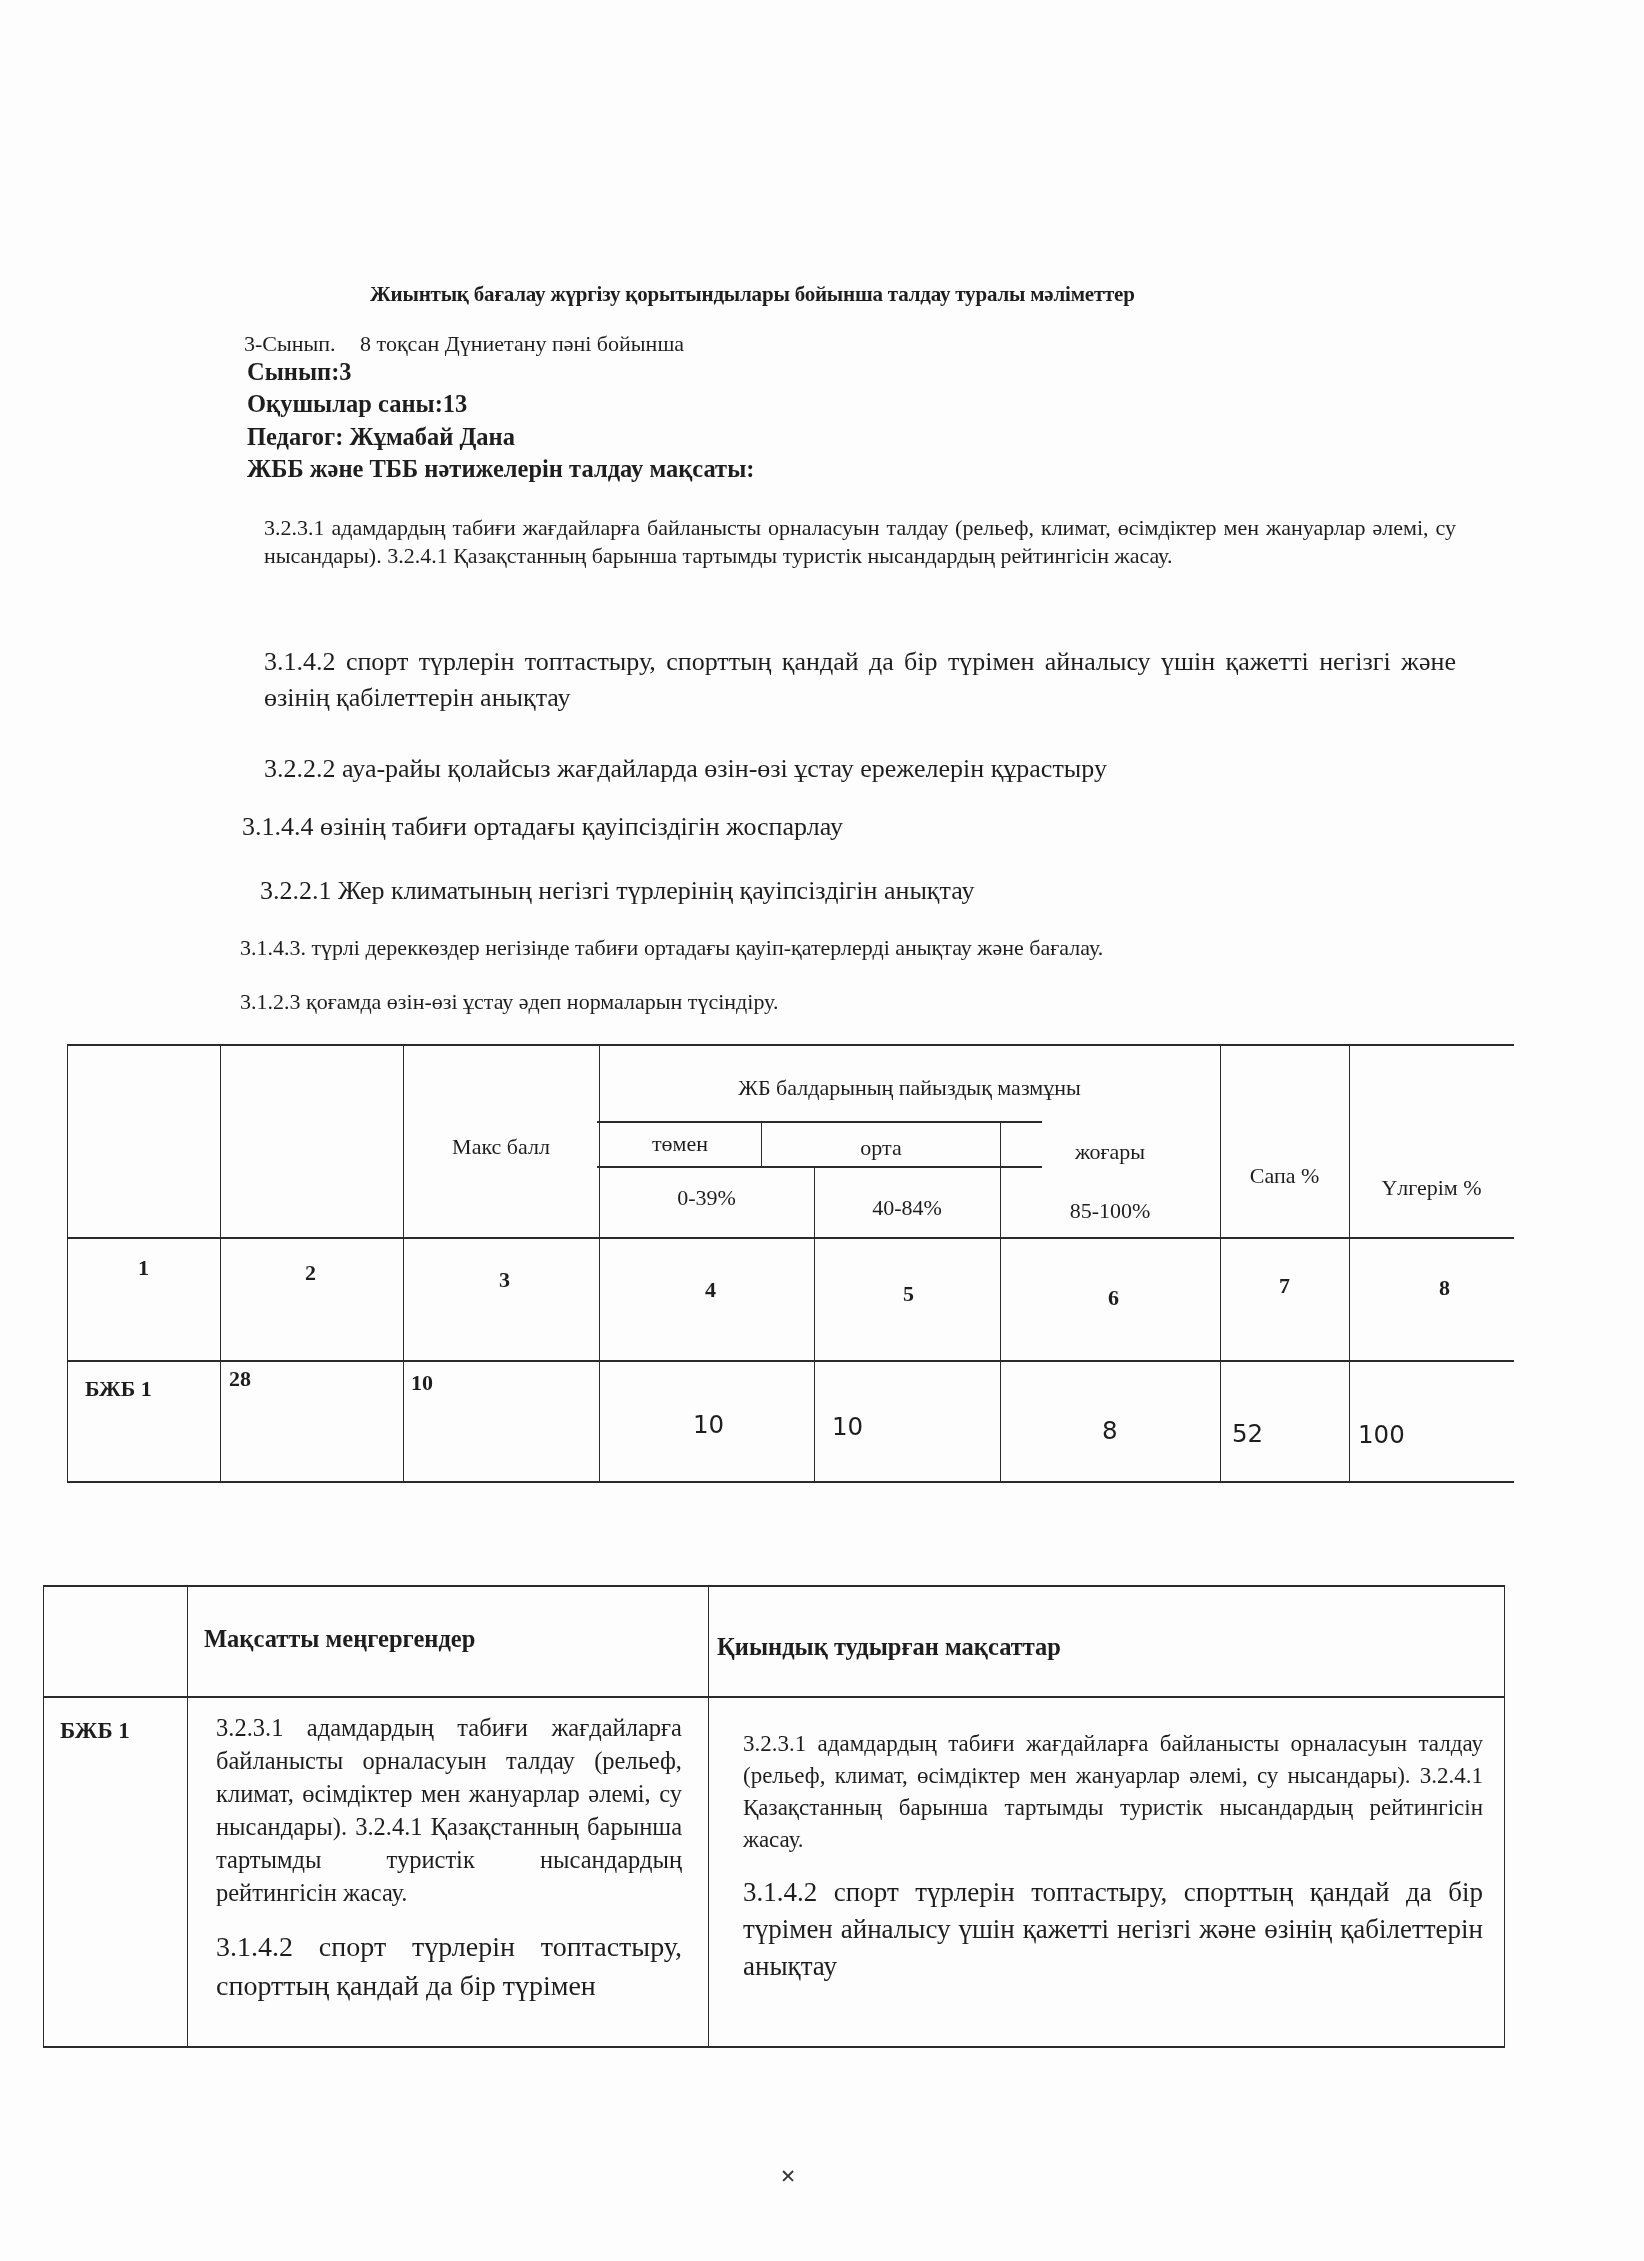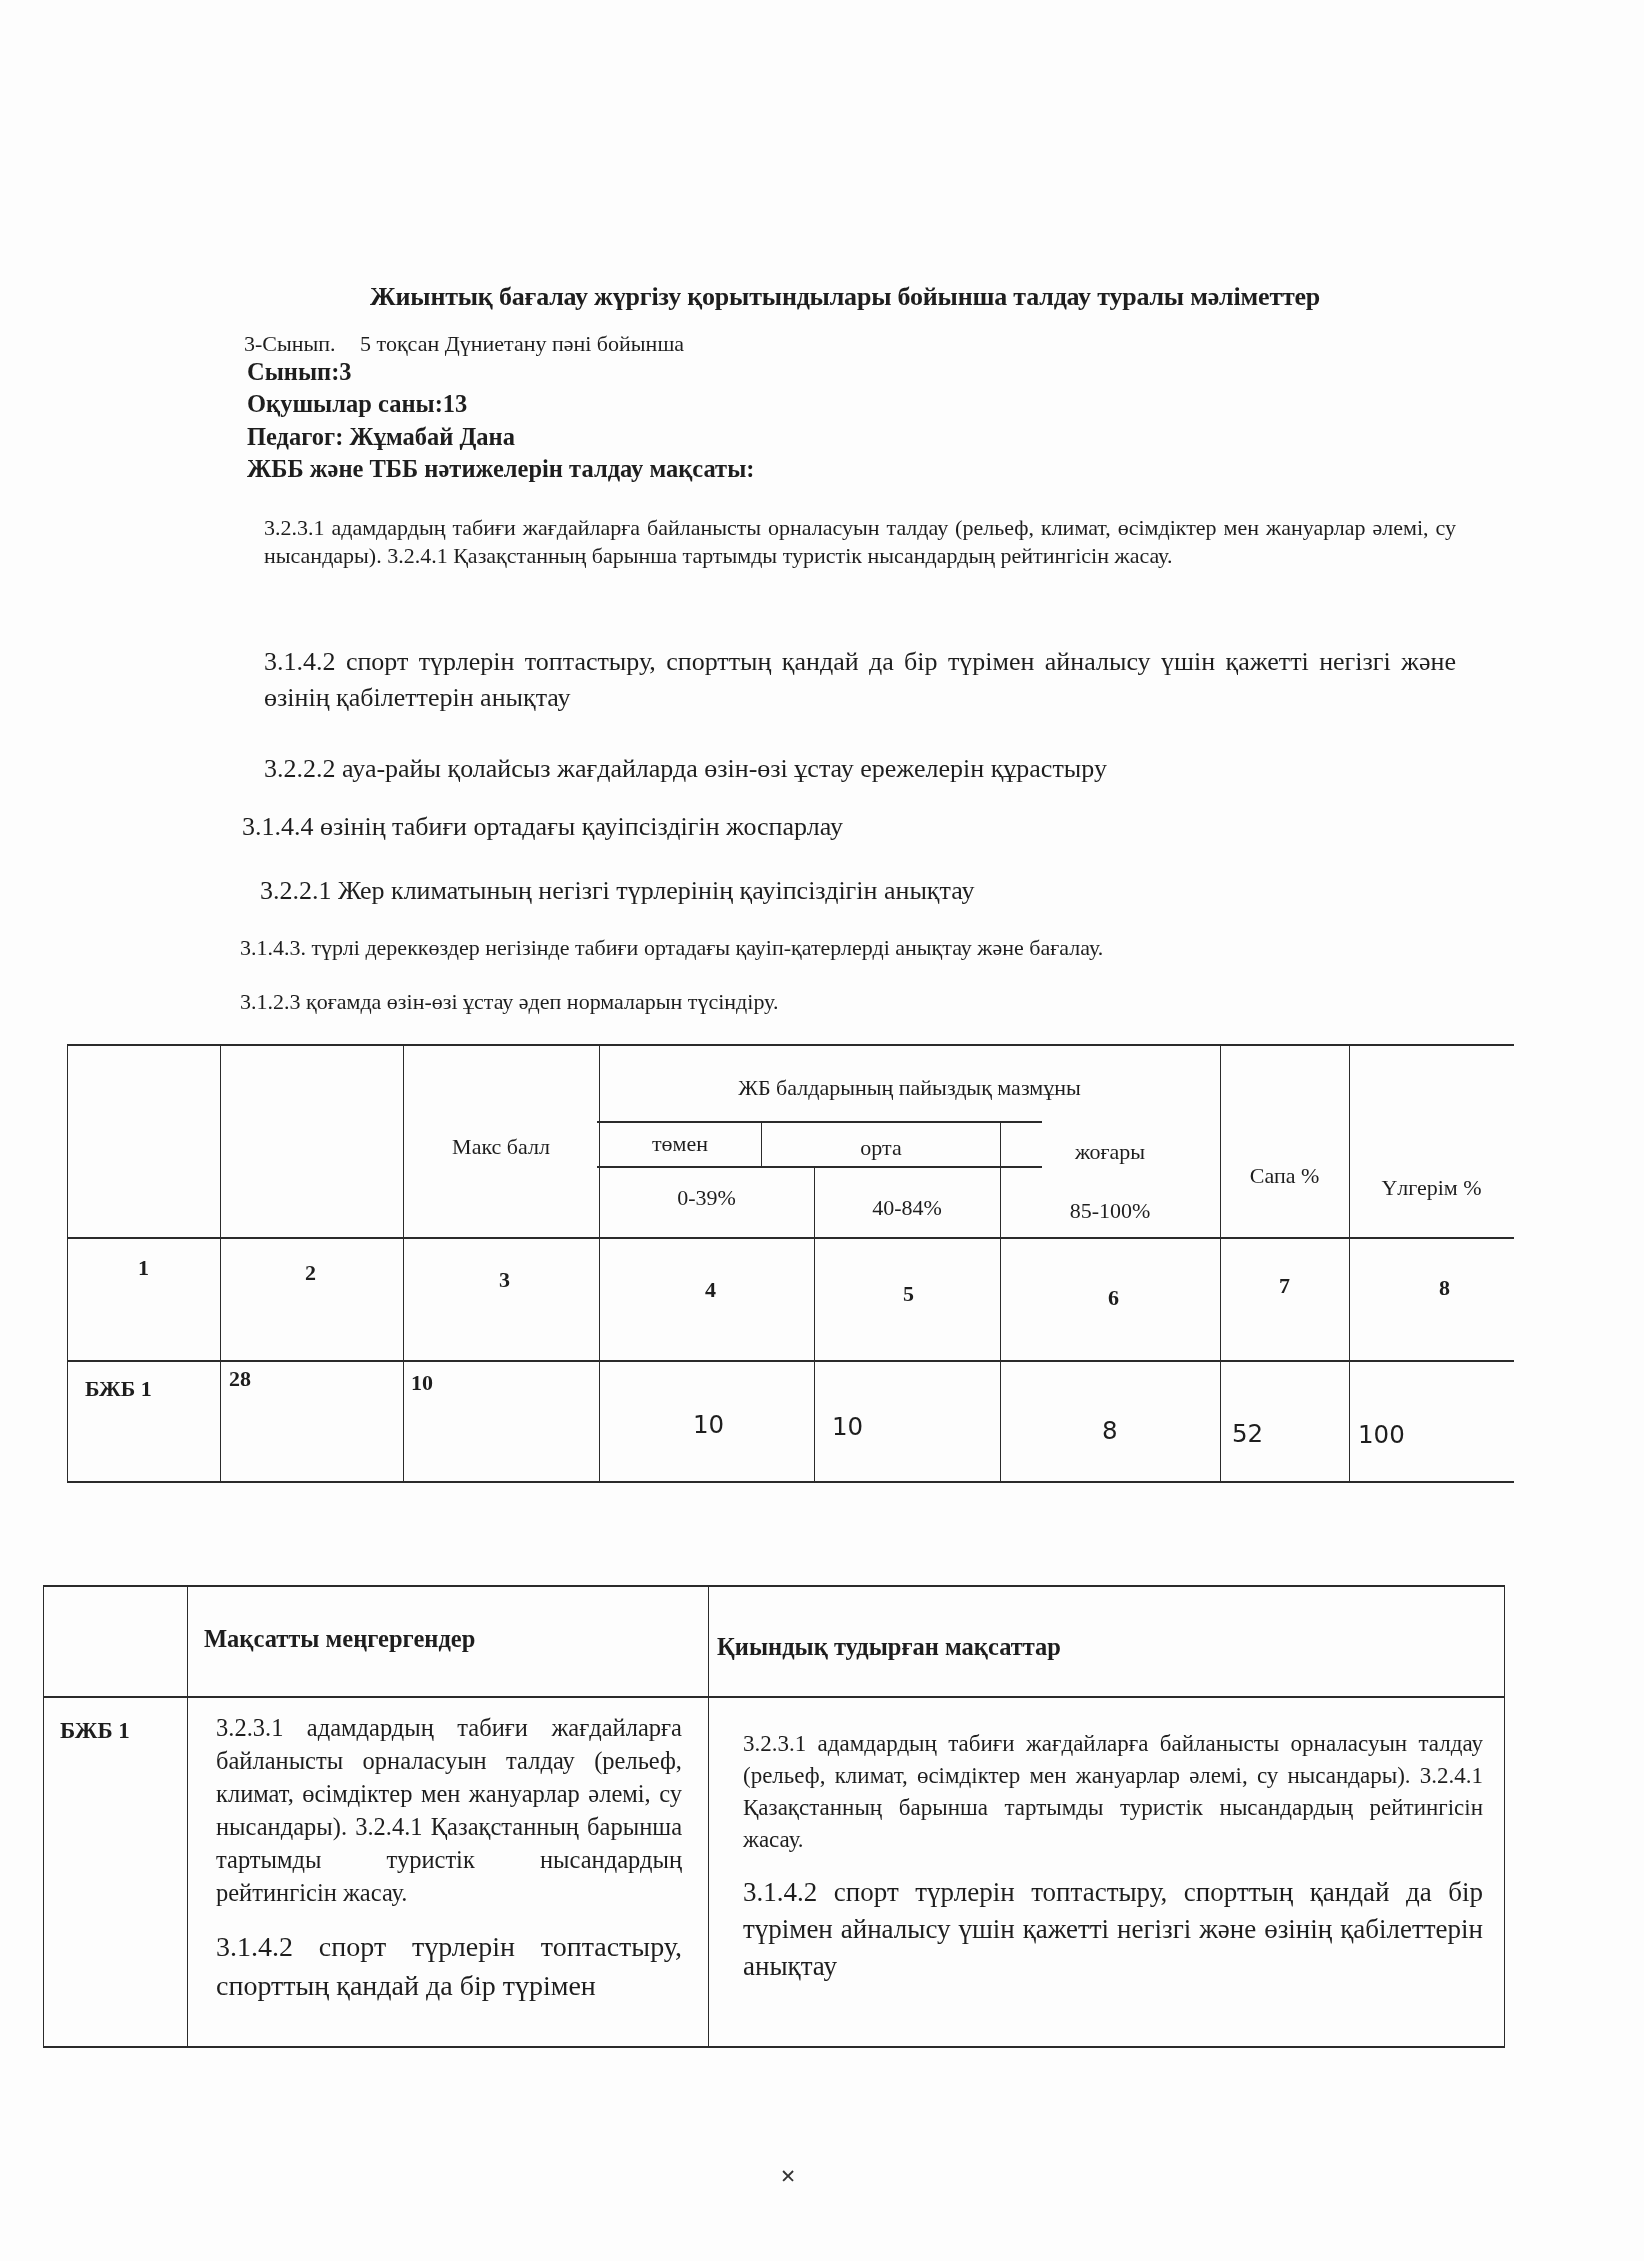--- a/index.html
+++ b/index.html
@@ -4,21 +4,21 @@
   <style>
     html, body { margin: 0; padding: 0; }
     body {
       width: 1644px; height: 2261px; background: #fdfdfd;
       position: relative; overflow: hidden;
       font-family: "Liberation Serif", "DejaVu Serif", serif;
       color: #1e1e1e;
     }
     .abs { position: absolute; }
     .title {
-      left: 370px; top: 282px; font-size: 26px; font-weight: bold;
+      left: 370px; top: 282px; font-size: 21px; font-weight: bold;
       white-space: nowrap; letter-spacing: -0.2px;
     }
     .subtitle { left: 244px; top: 331px; font-size: 22px; white-space: nowrap; }
     .subtitle .gap { display: inline-block; width: 24.5px; }
     .meta { left: 247px; font-size: 24.5px; font-weight: bold; white-space: nowrap; }
     .obj { font-size: 22px; line-height: 28px; }
     .obj-j { text-align: justify; }
     .obj-lg { font-size: 26px; line-height: 36px; }
     .obj-xl { font-size: 26px; }
     .nowrap { white-space: nowrap; }
@@ -42,21 +42,21 @@
     .t2-text p.lg { font-size: 28px; line-height: 39px; }
 
     .mark { position: absolute; font-size: 18px; color: #333; font-family: "DejaVu Sans", sans-serif; }
   </style>
 </head>
 <body>
 
 <div class="abs title">Жиынтық бағалау жүргізу қорытындылары бойынша талдау туралы мәліметтер</div>
 
 <div class="abs subtitle">
-  <span>3-Сынып.</span><span class="gap"></span><span>5 тоқсан Дүниетану  пәні бойынша</span>
+  <span>3-Сынып.</span><span class="gap"></span><span>8 тоқсан Дүниетану  пәні бойынша</span>
 </div>
 
 <div class="abs meta" style="top:358px;">Сынып:3</div>
 <div class="abs meta" style="top:390px;">Оқушылар саны:13</div>
 <div class="abs meta" style="top:423px;">Педагог: Жұмабай Дана</div>
 <div class="abs meta" style="top:455px;">ЖББ және ТББ нәтижелерін талдау мақсаты:</div>
 
 <div class="abs obj obj-j" style="left:264px; top:514px; width:1192px;">3.2.3.1 адамдардың табиғи жағдайларға байланысты орналасуын талдау (рельеф, климат, өсімдіктер мен жануарлар әлемі, су нысандары). 3.2.4.1 Қазақстанның барынша тартымды туристік нысандардың рейтингісін жасау.</div>
 <div class="abs obj obj-lg obj-j" style="left:264px; top:644px; width:1192px;">3.1.4.2  спорт түрлерін топтастыру, спорттың қандай да бір түрімен айналысу үшін қажетті негізгі және өзінің қабілеттерін анықтау</div>
 <div class="abs obj obj-xl nowrap" style="left:264px; top:755px;">3.2.2.2 ауа-райы қолайсыз жағдайларда өзін-өзі ұстау ережелерін құрастыру</div>

